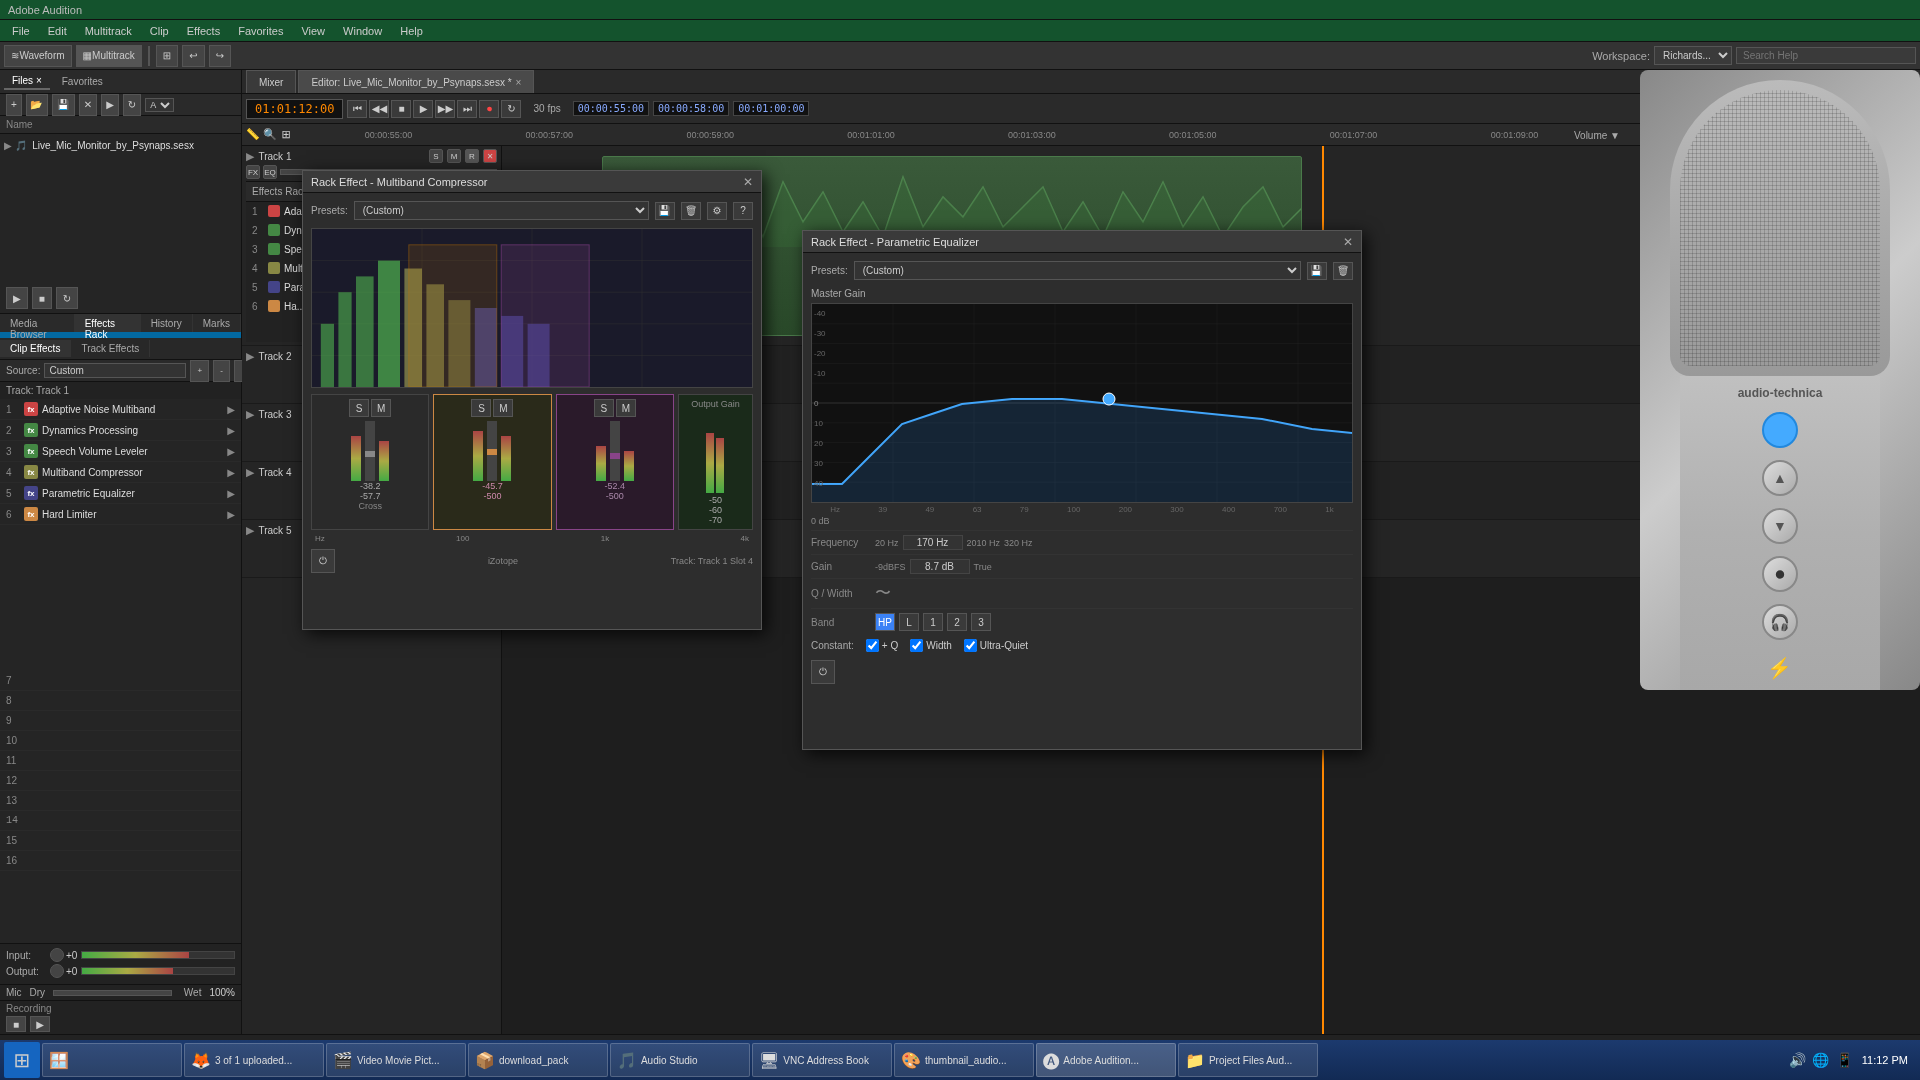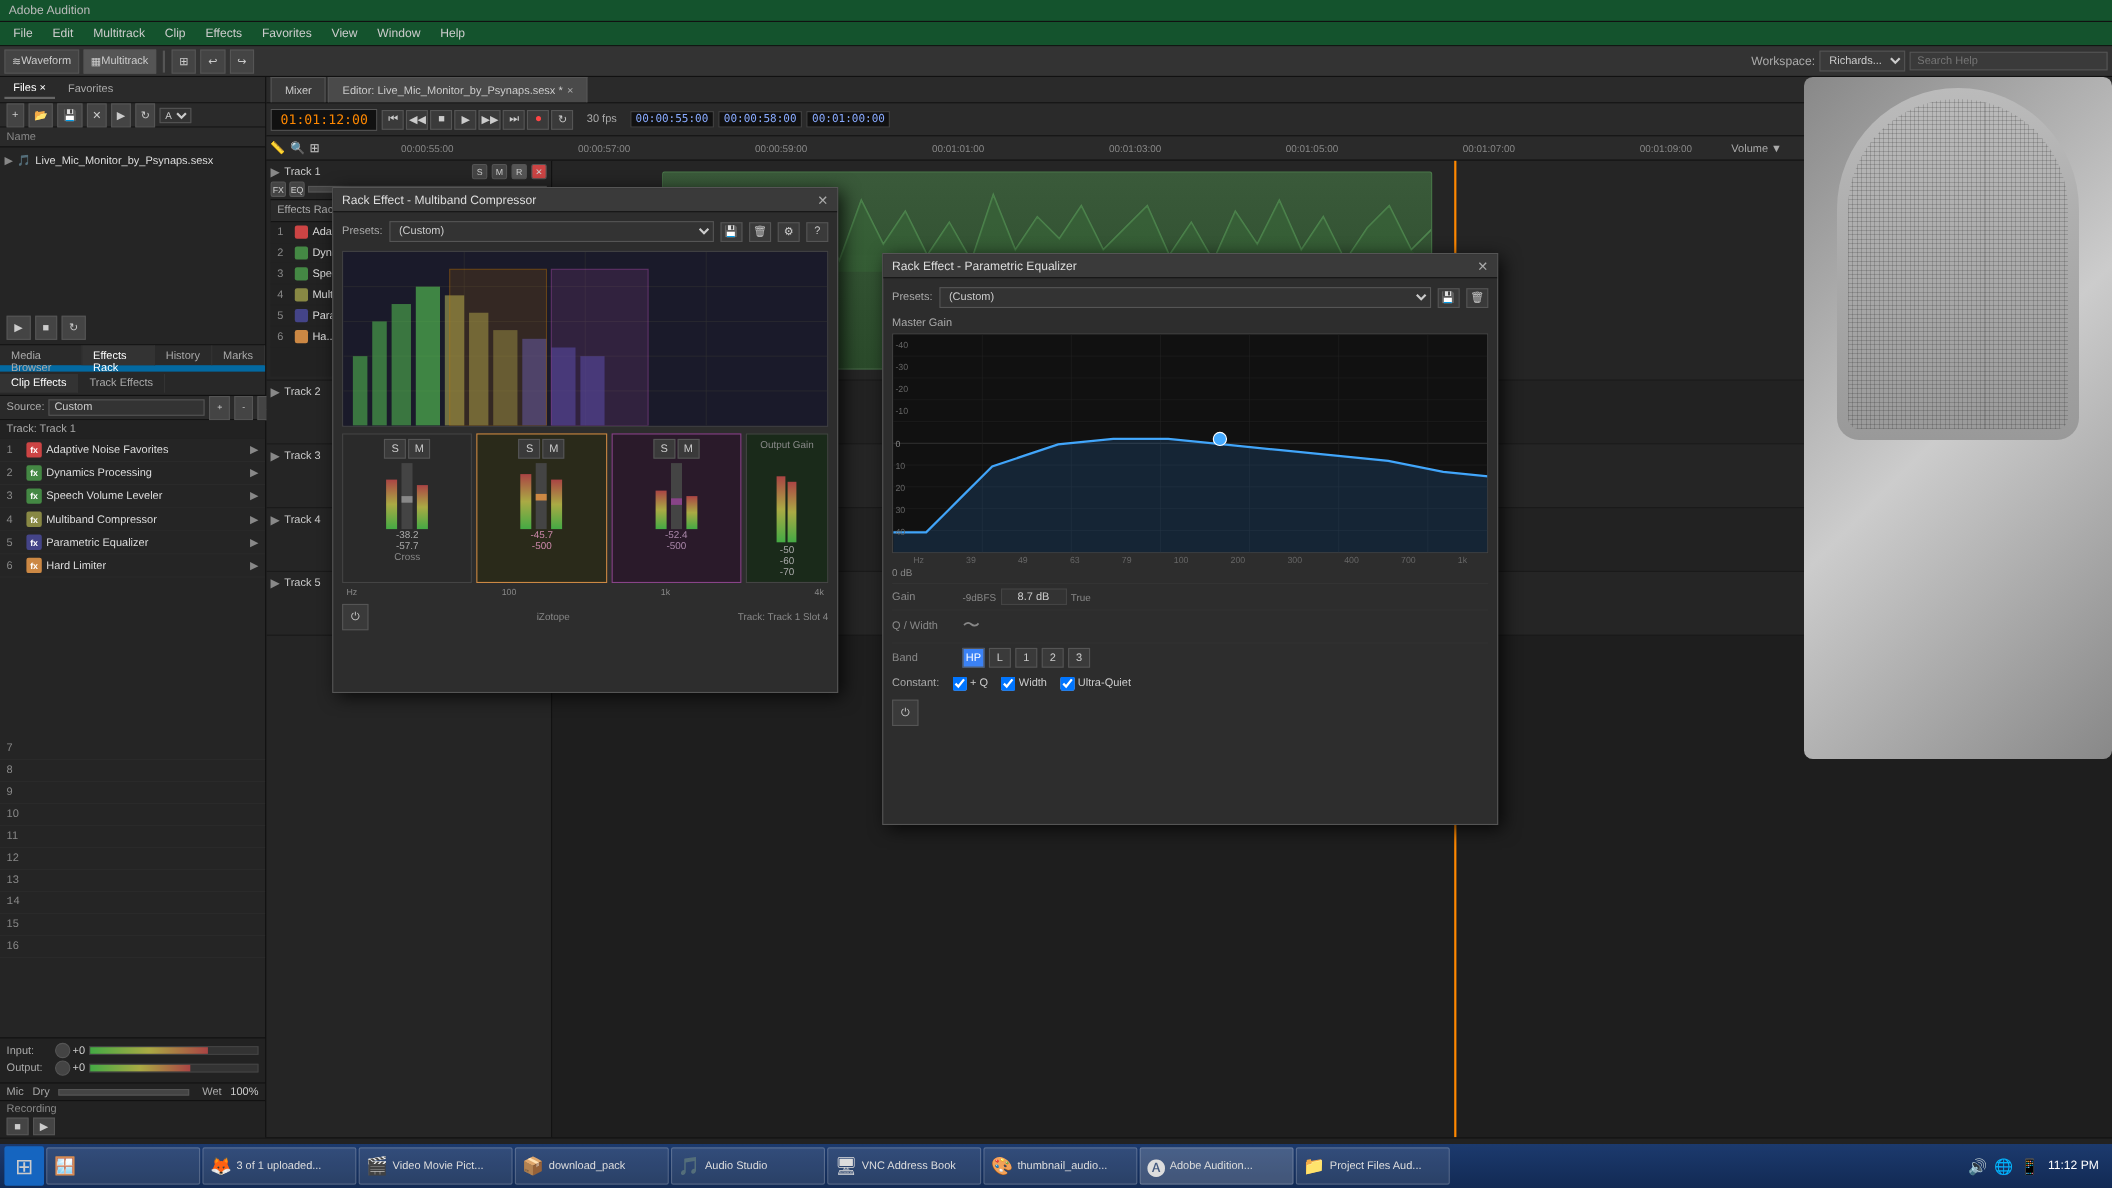--- a/index.html
+++ b/index.html
@@ -744,21 +744,21 @@
     </div>
 
     <div id="track-info">
       <span>Track: Track 1</span>
     </div>
 
     <div class="effects-list" id="effects-list-container">
     <div class="effect-row">
     <span class="effect-num">1</span>
     <div class="effect-icon" style="background:#c44;color:#fff;width:14px;height:14px;border-radius:2px;display:flex;align-items:center;justify-content:center;font-size:8px;font-weight:bold;">fx</div>
-    <span class="effect-name">Adaptive Noise Favorites</span>
+    <span class="effect-name">Adaptive Noise Multiband</span>
     <span class="effect-expand">▶</span>
   </div>
         <div class="effect-row">
     <span class="effect-num">2</span>
     <div class="effect-icon" style="background:#484;color:#fff;width:14px;height:14px;border-radius:2px;display:flex;align-items:center;justify-content:center;font-size:8px;font-weight:bold;">fx</div>
     <span class="effect-name">Dynamics Processing</span>
     <span class="effect-expand">▶</span>
   </div>
         <div class="effect-row">
     <span class="effect-num">3</span>
@@ -1242,20 +1242,29 @@
           <span style="font-size:8px;color:#666;">300</span>
           <span style="font-size:8px;color:#666;">400</span>
           <span style="font-size:8px;color:#666;">700</span>
           <span style="font-size:8px;color:#666;">1k</span>
         </div>
 
         <div style="font-size:9px;color:#888;text-align:left;margin-bottom:4px;">0 dB</div>
 
         <div class="eq-params-row">
           <div class="eq-param">
+            <span class="eq-param-label">Frequency</span>
+            <span style="font-size:9px;color:#888;">20 Hz</span>
+            <span class="eq-param-value" style="width:60px;text-align:center;">170 Hz</span>
+            <span style="font-size:9px;color:#888;">2010 Hz</span>
+            <span style="font-size:9px;color:#888;">320 Hz</span>
+          </div>
+        </div>
+        <div class="eq-params-row">
+          <div class="eq-param">
             <span class="eq-param-label">Gain</span>
             <span style="font-size:9px;color:#888;">-9dBFS</span>
             <span class="eq-param-value" style="width:60px;text-align:center;">8.7 dB</span>
             <span style="font-size:9px;color:#888;">True</span>
           </div>
         </div>
         <div class="eq-params-row">
           <div class="eq-param">
             <span class="eq-param-label">Q / Width</span>
             <span style="font-size:16px;color:#888;">〜</span>
@@ -1290,20 +1299,30 @@
 
         <div style="margin-top:8px;">
           <div class="preset-btn" style="width:24px;height:24px;">⏻</div>
         </div>
       </div>
     </div>
 
     <div id="mic-image">
       <div class="mic-head">
         <div class="mic-grille"></div>
+      </div>
+      <div class="mic-body">
+        <div class="mic-brand">audio-technica</div>
+        <div class="mic-ctrl blue"></div>
+        <div class="mic-ctrl triangle-up"></div>
+        <div class="mic-ctrl triangle-down"></div>
+        <div class="mic-ctrl circle"></div>
+        <div class="mic-ctrl headphone"></div>
+
+        <div style="font-size:20px;color:#888;margin-top:4px;">⚡</div>
       </div>
     </div>
 
     <div style="position:absolute;top:60px;right:300px;font-size:10px;color:#aaa;">Volume ▼</div>
 
   </div>
 </div>
 
 <div id="status-bar">
   <span class="status-item">Levels ▼</span>

